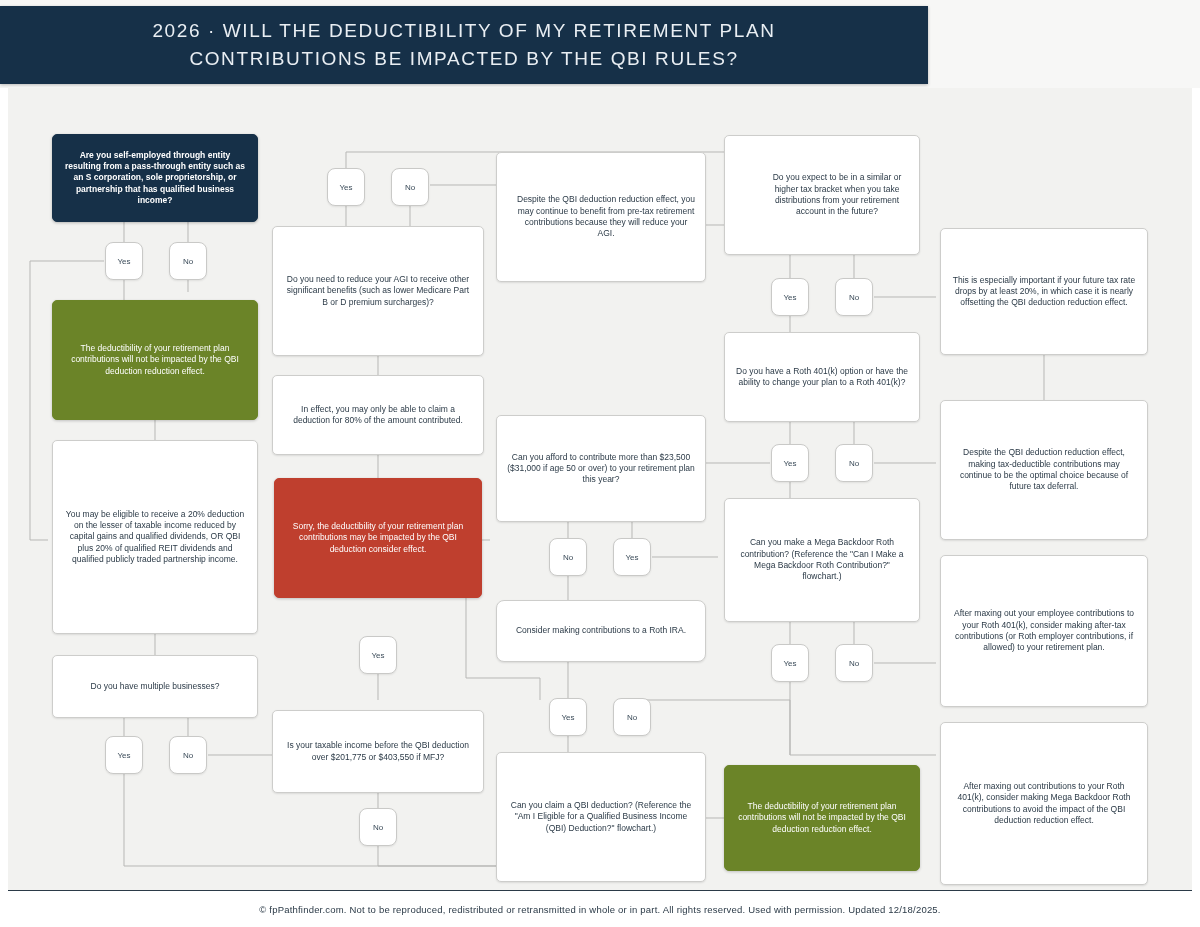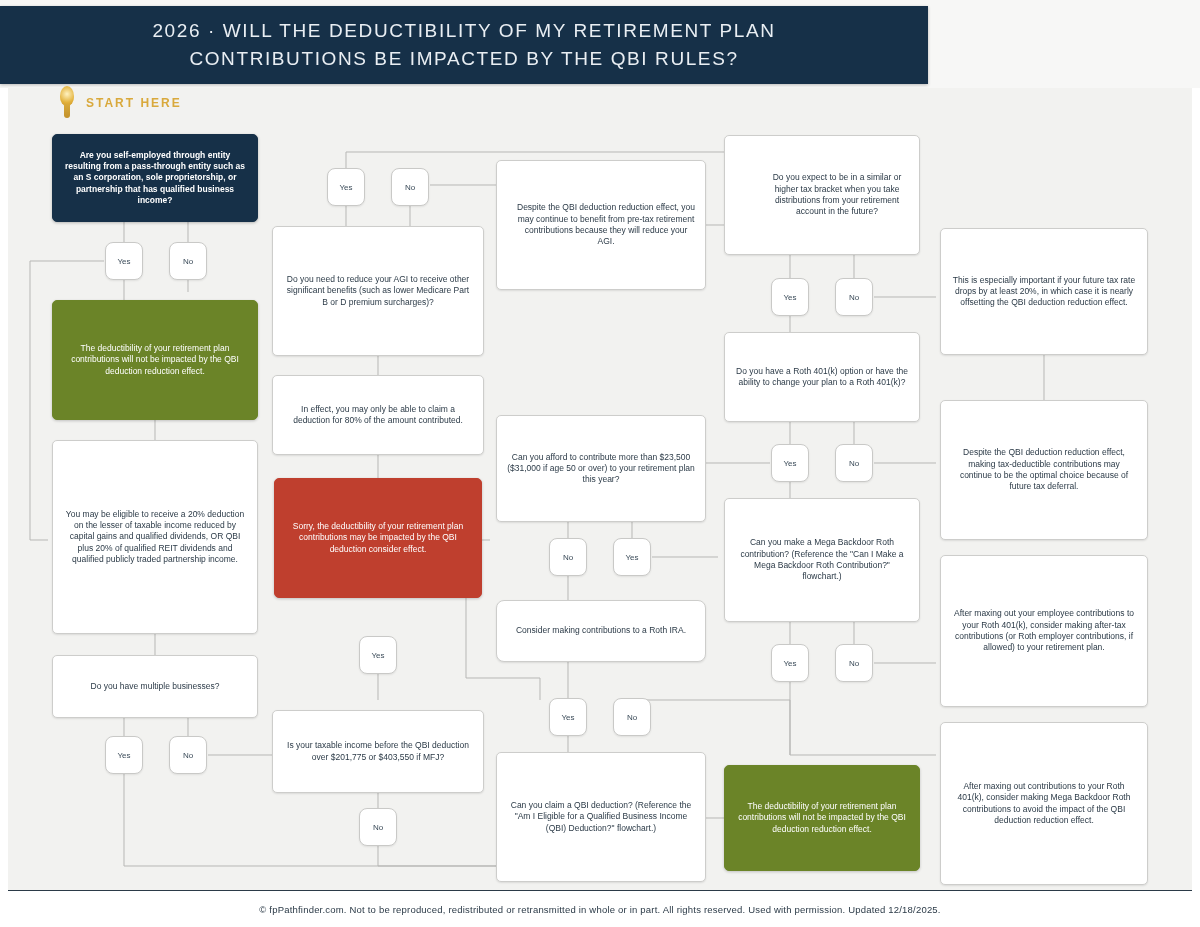--- a/index.html
+++ b/index.html
@@ -134,27 +134,20 @@
 
 <div id="canvas">
 
   <div id="sheet"></div>
   <div id="topband"></div>
 
   <div id="titlebar">
     <div class="ttl">2026 · WILL THE DEDUCTIBILITY OF MY RETIREMENT PLAN CONTRIBUTIONS BE IMPACTED BY THE QBI RULES?</div>
   </div>
 
-  <div id="startwrap">
-    <div class="bulb">
-      <div class="glow"></div>
-        <div class="stem"></div>
-    </div>
-    <div class="lbl">START HERE</div>
-  </div>
 
   <svg class="wires">
 
     <line x1="124" y1="222" x2="124" y2="242"></line>
     <line x1="188" y1="222" x2="188" y2="242"></line>
 
     <line x1="124" y1="280" x2="124" y2="300"></line>
 
     <line x1="188" y1="280" x2="188" y2="292"></line>
 
@@ -291,21 +284,21 @@
     <span>Yes</span>
   </div>
 
   <div class="node n-white" style="left:272px;top:710px;width:212px;height:83px;">
     <span class="tx">Is your taxable income before the QBI deduction over $201,775 or $403,550 if MFJ?</span>
   </div>
   <div class="pill" style="left:359px;top:808px;">
     <span>No</span>
   </div>
 
-  <div class="node n-white" style="left:496px;top:160px;width:210px;height:130px;padding-left:20px;">
+  <div class="node n-white" style="left:496px;top:152px;width:210px;height:130px;padding-left:20px;">
     <span class="tx">Despite the QBI deduction reduction effect, you may continue to benefit from pre-tax retirement contributions because they will reduce your AGI.</span>
   </div>
 
   <div class="node n-white" style="left:496px;top:415px;width:210px;height:107px;">
     <span class="tx">Can you afford to contribute more than $23,500 ($31,000 if age 50 or over) to your retirement plan this year?</span>
   </div>
   <div class="pill" style="left:549px;top:538px;">
     <span>No</span>
   </div>
   <div class="pill" style="left:613px;top:538px;">

